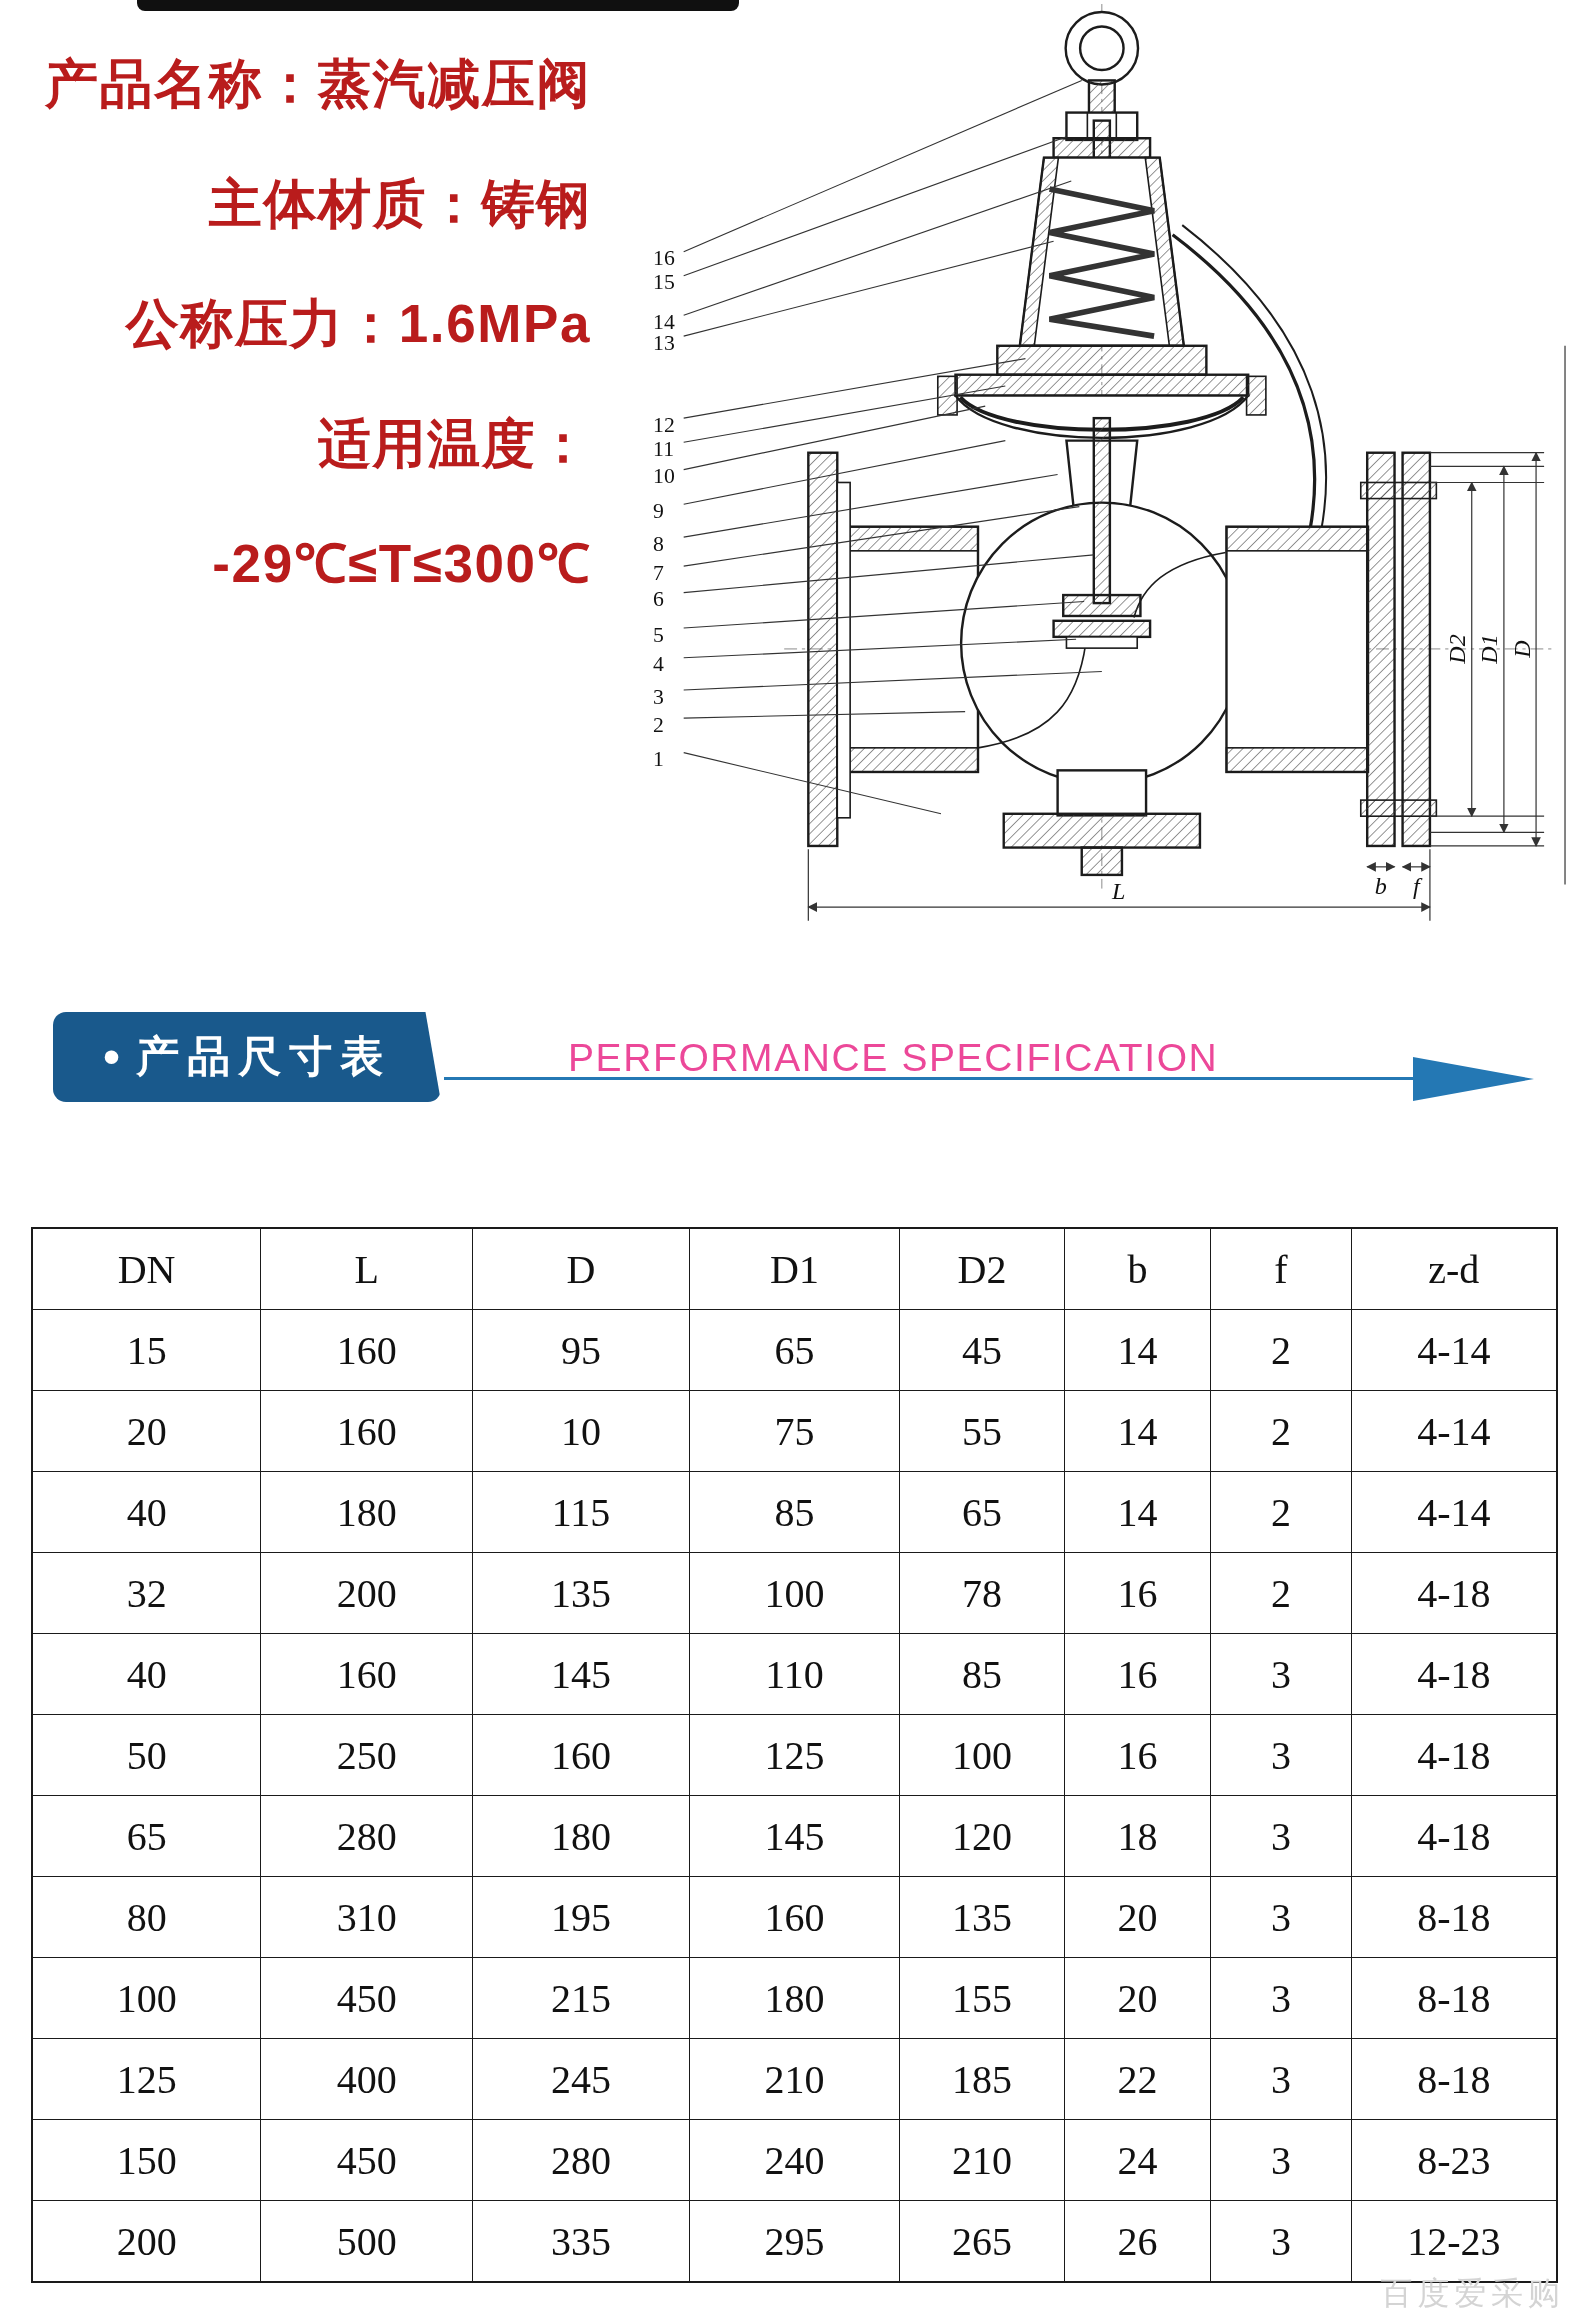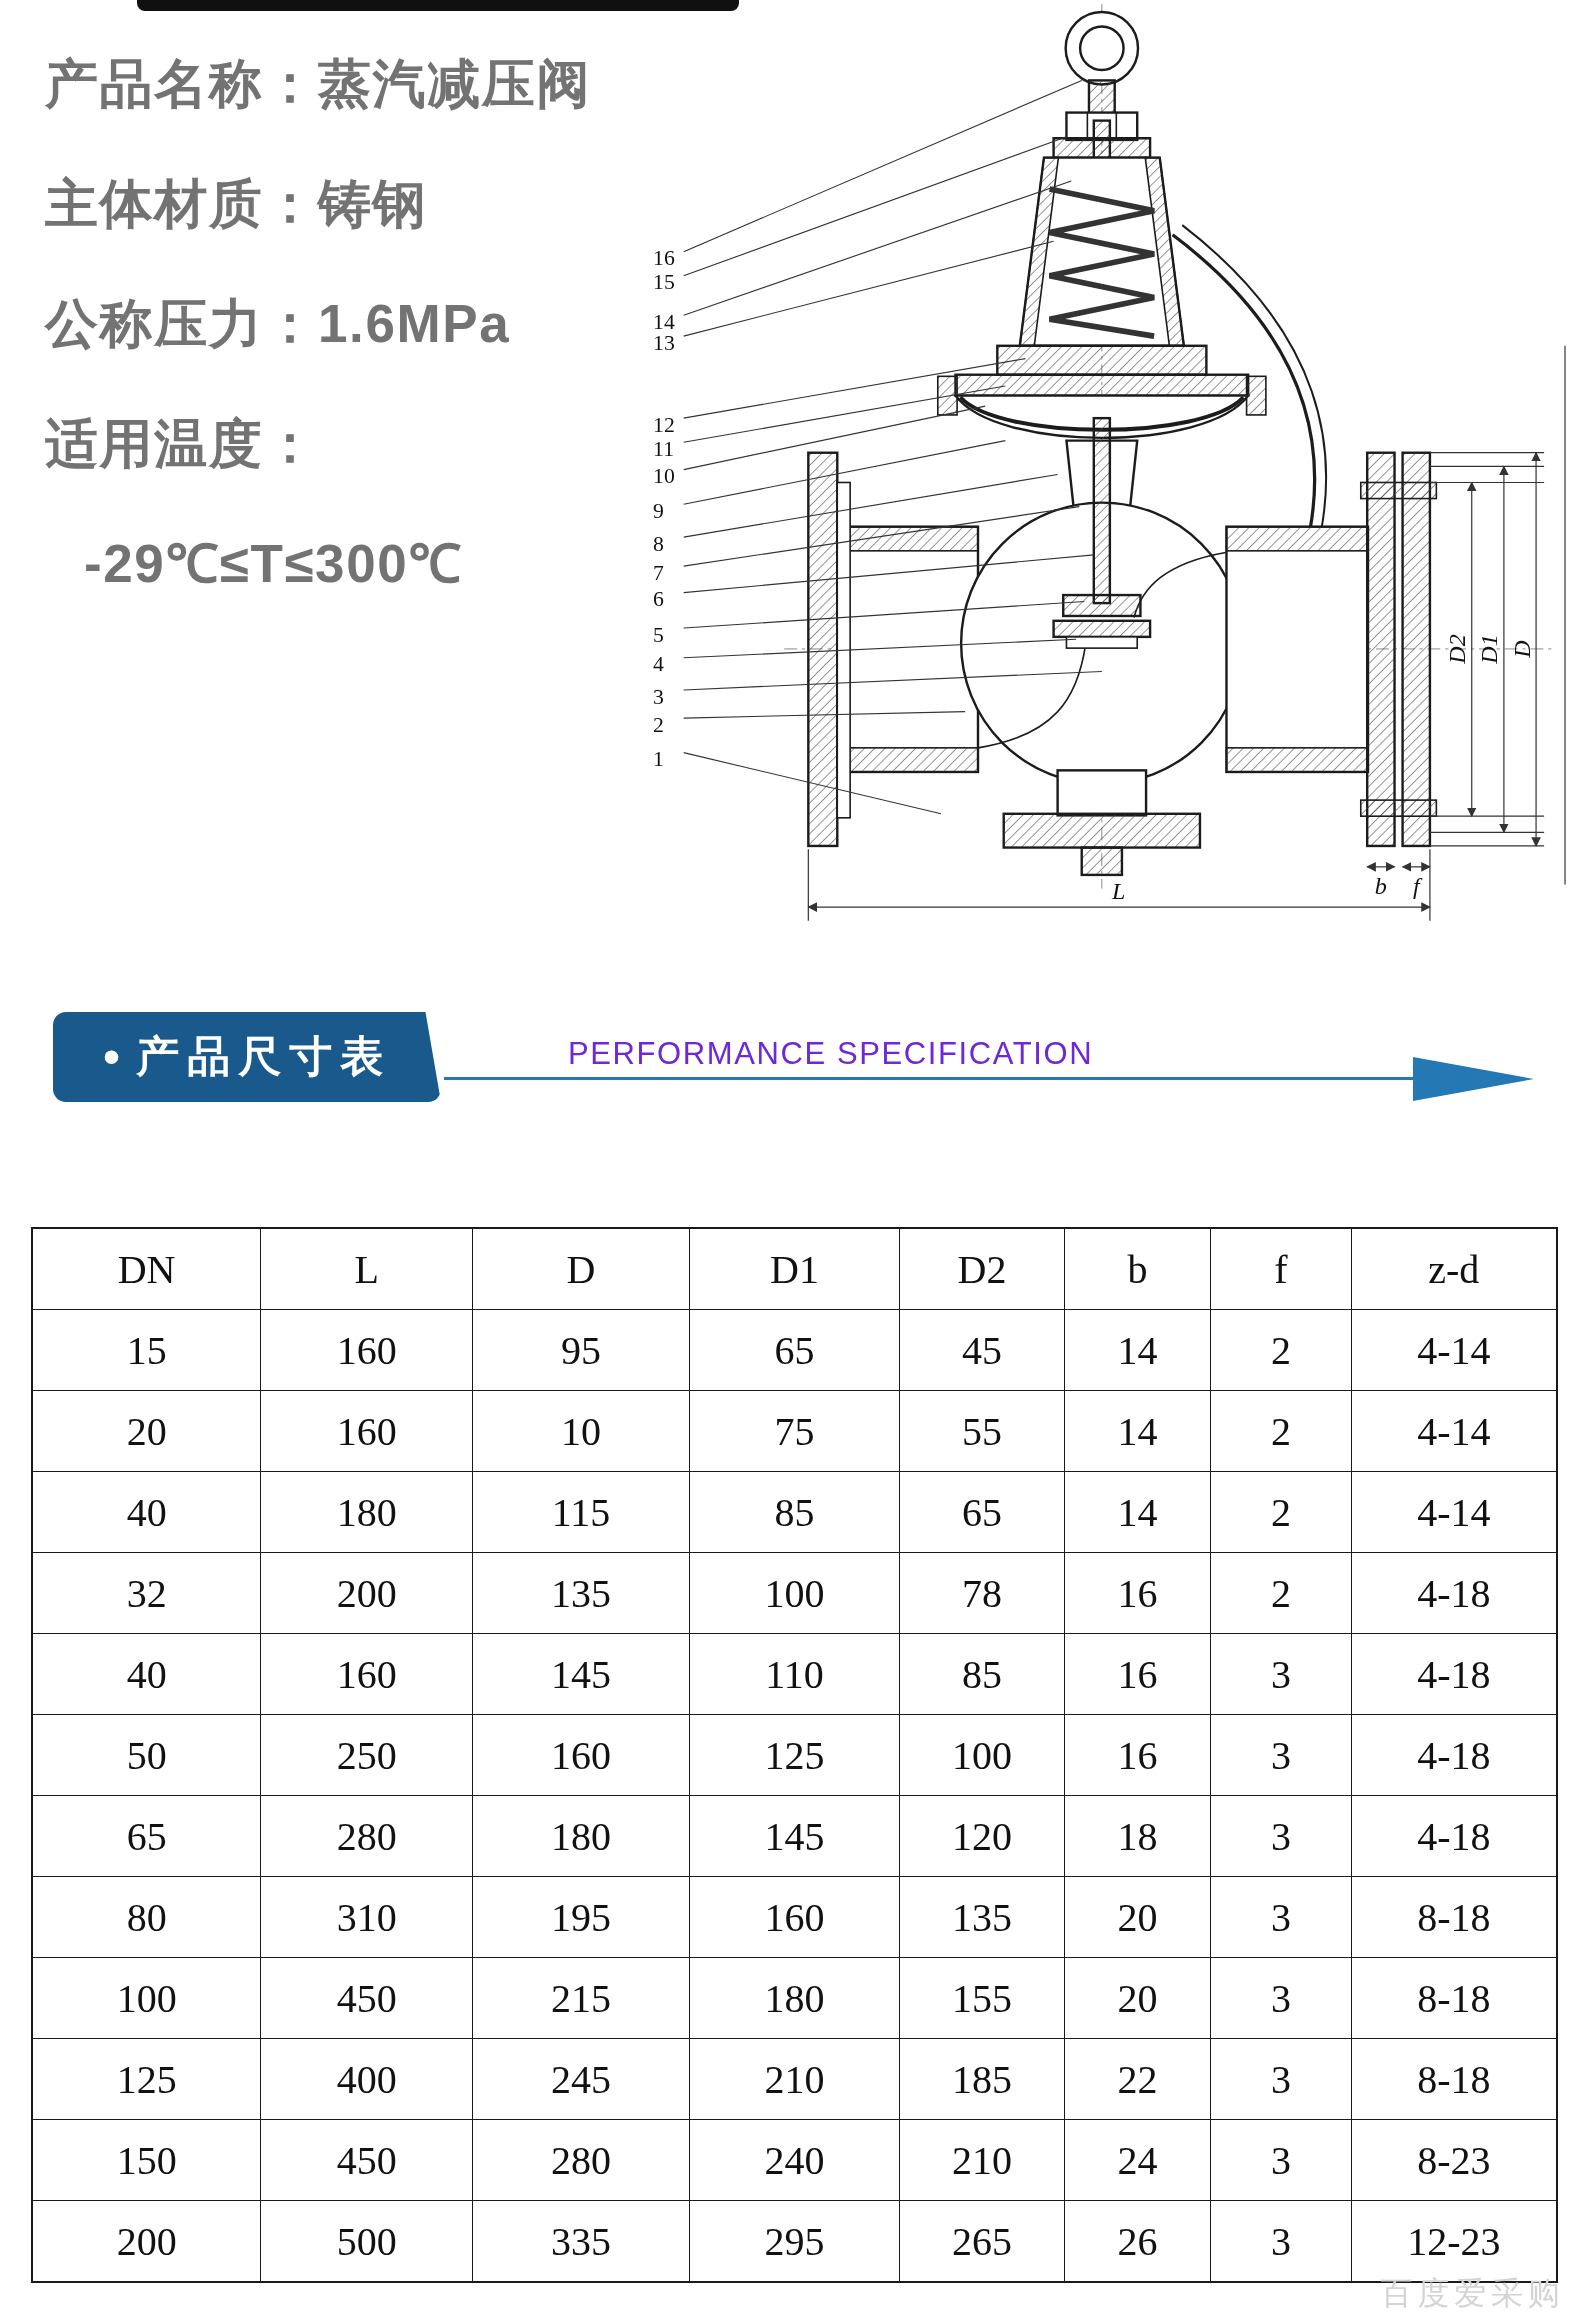--- a/index.html
+++ b/index.html
@@ -6,35 +6,35 @@
   .page{position:relative;width:1571px;height:2319px;background:#ffffff;overflow:hidden;
         font-family:"Liberation Sans", sans-serif;color:#111;}
 
   
   .top-bar{position:absolute;left:137px;top:0;width:602px;height:11.3px;background:#101010;
            border-radius:0 0 8px 8px;}
 
   
   .product-info{position:absolute;left:45px;top:24px;}
   .product-line{font-size:53px;line-height:120px;font-weight:600;letter-spacing:1.6px;
-                white-space:nowrap;color:#737373;}
+                white-space:nowrap;color:#b91c1c;text-align:right;}
   .product-line.indent{padding-left:39px;}
 
   
   .diagram{position:absolute;left:619px;top:0;width:952px;height:973px;}
   .diagram text{font-family:"Liberation Serif", serif;font-size:27px;fill:#111;}
   .diagram .dimlabel{font-size:30px;font-style:italic;}
 
   
   .banner-box{position:absolute;left:53px;top:1012px;width:388px;height:90px;background:#19598c;
               border-radius:13px;clip-path:polygon(0 0,96% 0,100% 100%,0 100%);
               display:flex;align-items:center;justify-content:center;gap:16px;}
   .banner-bullet{color:#fff;font-size:50px;line-height:1;}
   .banner-title{color:#fff;font-size:43px;font-weight:600;letter-spacing:8px;}
-  .banner-en{position:absolute;left:568px;top:1036px;font-size:31px;color:#6d28d9;
+  .banner-en{position:absolute;left:568px;top:1036px;font-size:39px;color:#ec4899;
              letter-spacing:1.6px;font-weight:500;white-space:nowrap;}
   .banner-line{position:absolute;left:444px;top:1077px;width:998px;height:3.2px;background:#2478b4;}
   .banner-arrow{position:absolute;left:1413px;top:1057px;width:0;height:0;
                 border-left:121px solid #2478b4;border-top:22px solid transparent;
                 border-bottom:22px solid transparent;}
 
   
   .spec-table{position:absolute;left:31px;top:1227px;width:1527px;border-collapse:collapse;
               table-layout:fixed;font-family:Liberation Serif, serif;font-size:40px;
               color:#111;text-align:center;border:2.4px solid #1a1a1a;}

